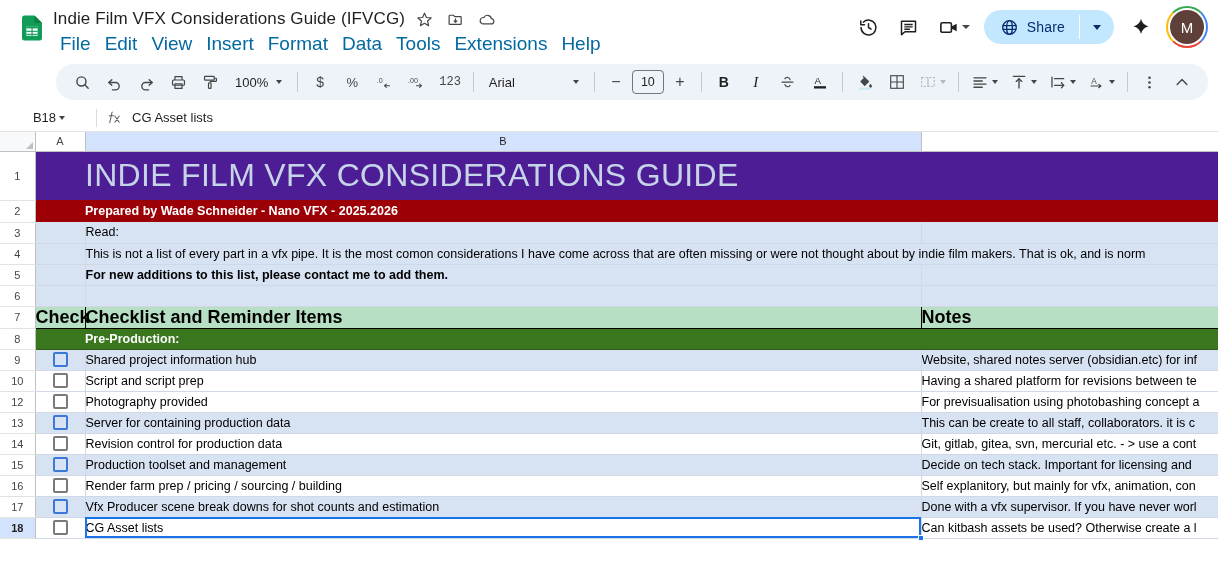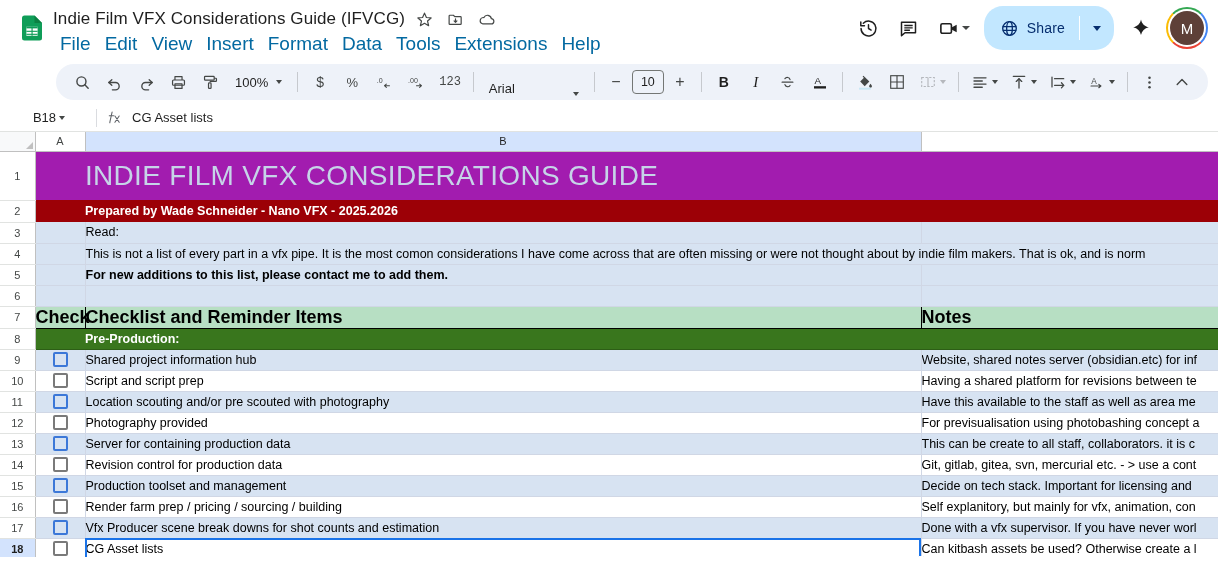--- a/index.html
+++ b/index.html
@@ -70,21 +70,21 @@
     border-radius: 19px; cursor: pointer; color: #1f1f1f;
   }
   .caret-dn {
     width: 0; height: 0;
     border-left: 4px solid transparent;
     border-right: 4px solid transparent;
     border-top: 4.5px solid #444746;
   }
   .share-btn {
     display: flex; align-items: center;
-    height: 44px;
+    height: 34px;
     background: #c2e7ff;
     border-radius: 19px;
     margin-left: 8px;
     cursor: pointer;
   }
   .share-main {
     display: flex; align-items: center; gap: 8px;
     padding: 0 14px 0 16px; height: 100%;
     border-radius: 19px 0 0 19px;
   }
@@ -162,21 +162,21 @@
   }
   .tb-btn.disabled { color: #b5b8bd; cursor: default; }
   .tb-sep { width: 1px; height: 20px; background: #c6c9ce; margin: 0 6px; }
   .zoom-ctl {
     display: flex; align-items: center; gap: 5px;
     padding: 0 7px; height: 28px; border-radius: 4px; cursor: pointer;
     margin: 0 2px;
   }
   .zoom-val { font-size: 13px; color: #1f1f1f; }
   .font-ctl {
-    display: flex; align-items: flex-end; justify-content: space-between;
+    display: flex; align-items: center; justify-content: space-between;
     width: 104px; height: 28px; padding: 0 7px;
     border-radius: 4px; cursor: pointer; margin: 0 2px;
   }
   .font-name { font-size: 13px; color: #1f1f1f; }
   .size-ctl { display: flex; align-items: center; margin: 0 2px; }
   .size-pm {
     width: 26px; height: 26px;
     display: flex; align-items: center; justify-content: center;
     border-radius: 50%; cursor: pointer; color: #444746; font-size: 16px;
   }
@@ -297,25 +297,25 @@
     white-space: nowrap;
     overflow: visible;
     position: relative;
   }
   .cell.banded { background: #d7e3f2; }
   .cell.plain  { background: #ffffff; }
   .cell.chk { padding: 0; text-align: center; }
 
   
   .title-cell {
-    background: #a21caf;
+    background: #4c1d95;
     border-right: none;
     border-bottom: none;
     color: #c6d4e8;
-    font-size: 28px;
+    font-size: 32px;
     letter-spacing: .3px;
     padding-left: 8px;
     vertical-align: middle;
     white-space: nowrap;
   }
   .subtitle-cell {
     background: #9c0006;
     border-right: none;
     border-bottom: none;
     color: #ffffff;
@@ -765,26 +765,20 @@
         <td class="cell banded clip">Website, shared notes server (obsidian.etc) for inf</td>
       </tr>
 
       <tr style="height:21px">
         <th class="rowhdr">10</th>
         <td class="cell plain chk"><span class="cbox"></span></td>
         <td class="cell plain">Script and script prep</td>
         <td class="cell plain clip">Having a shared platform for revisions between te</td>
       </tr>
 
-      <tr style="height:21px">
-        <th class="rowhdr">11</th>
-        <td class="cell banded chk"><span class="cbox blue"></span></td>
-        <td class="cell banded">Location scouting and/or pre scouted with photography</td>
-        <td class="cell banded clip">Have this available to the staff as well as area me</td>
-      </tr>
 
       <tr style="height:21px">
         <th class="rowhdr">12</th>
         <td class="cell plain chk"><span class="cbox"></span></td>
         <td class="cell plain">Photography provided</td>
         <td class="cell plain clip">For previsualisation using photobashing concept a</td>
       </tr>
 
       <tr style="height:21px">
         <th class="rowhdr">13</th>

